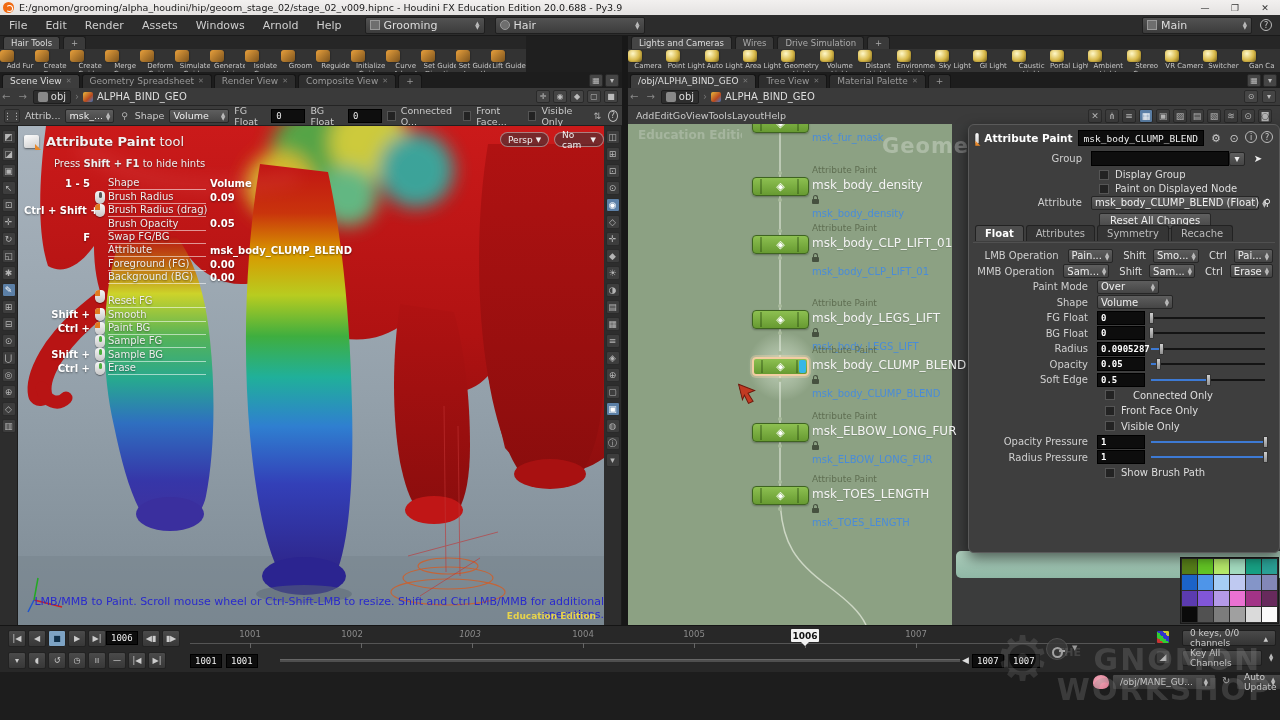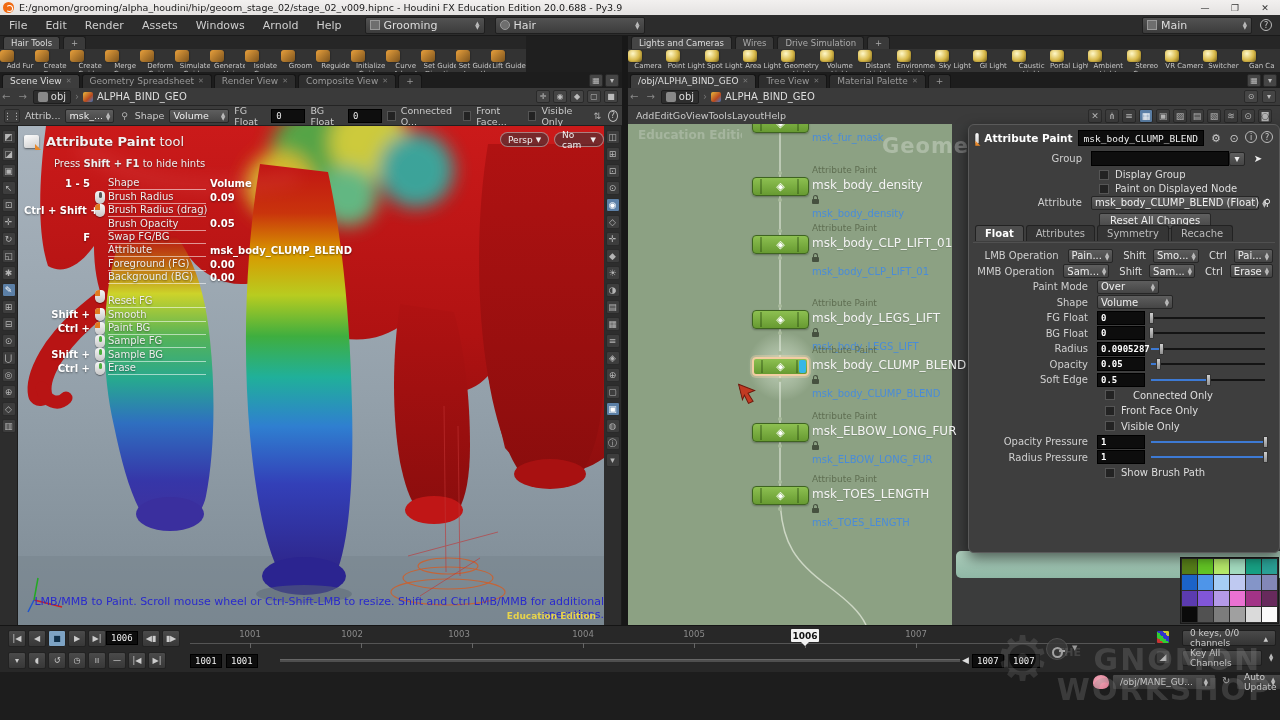--- a/index.html
+++ b/index.html
@@ -260,21 +260,21 @@
         <div class="stool light">
           <div class="sico"></div>
           <div class="slab">Camera</div>
         </div>
         <div class="stool light">
           <div class="sico"></div>
           <div class="slab">Point Light</div>
         </div>
         <div class="stool light">
           <div class="sico"></div>
-          <div class="slab">Spot Light</div>
+          <div class="slab">Auto Light</div>
         </div>
         <div class="stool light">
           <div class="sico"></div>
           <div class="slab">Area Light</div>
         </div>
         <div class="stool light">
           <div class="sico"></div>
           <div class="slab">Geometry Light</div>
         </div>
         <div class="stool light">
@@ -1044,21 +1044,21 @@
         <span class="tbtn">◀▮</span>
         <span class="tbtn">▮▶</span>
       </div>
     <div id="ruler">
         <div class="base"></div>
         <div class="tick" style="left: 60px;"></div>
         <div class="ticklab" style="left: 60px;">1001</div>
         <div class="tick" style="left: 171px;"></div>
         <div class="ticklab" style="left: 162px;">1002</div>
         <div class="tick" style="left: 282px;"></div>
-        <div class="ticklab" style="left: 269px;">1003</div>
+        <div class="ticklab" style="left: 280px; font-style: italic;">1003</div>
         <div class="tick" style="left: 393px;"></div>
         <div class="ticklab" style="left: 393px;">1004</div>
         <div class="tick" style="left: 504px;"></div>
         <div class="ticklab" style="left: 504px;">1005</div>
         <div class="tick" style="left: 615px;"></div>
         <div class="ticklab" style="left: 615px;">1006</div>
         <div class="tick" style="left: 726px;"></div>
         <div class="ticklab" style="left: 726px;">1007</div>
         <div id="curmark" style="left: 615px;">1006</div>
       </div>

